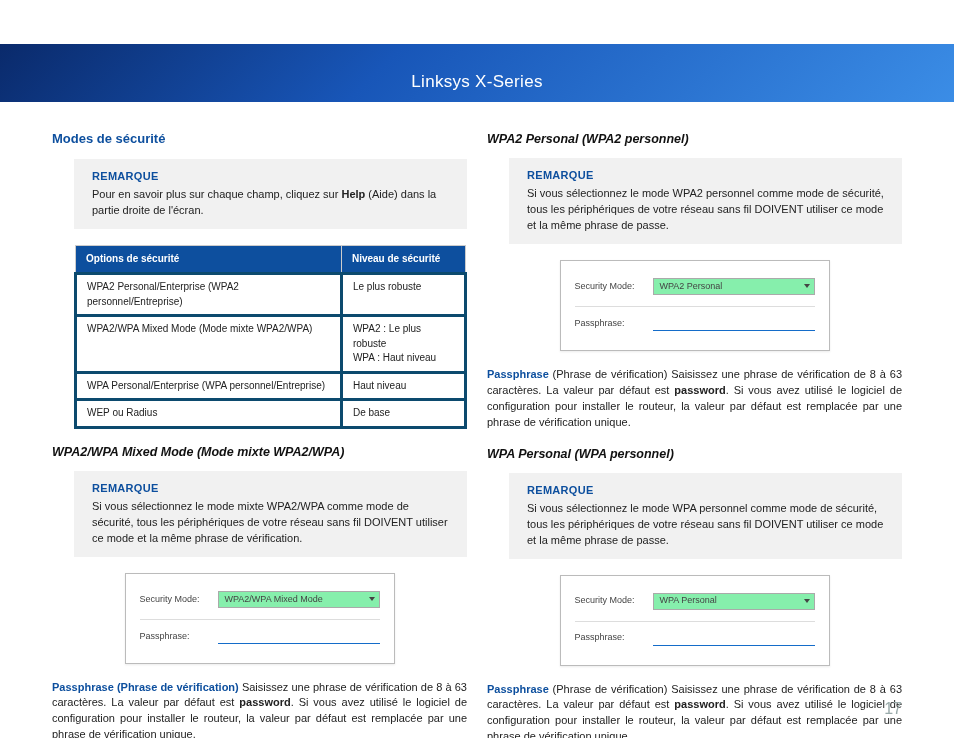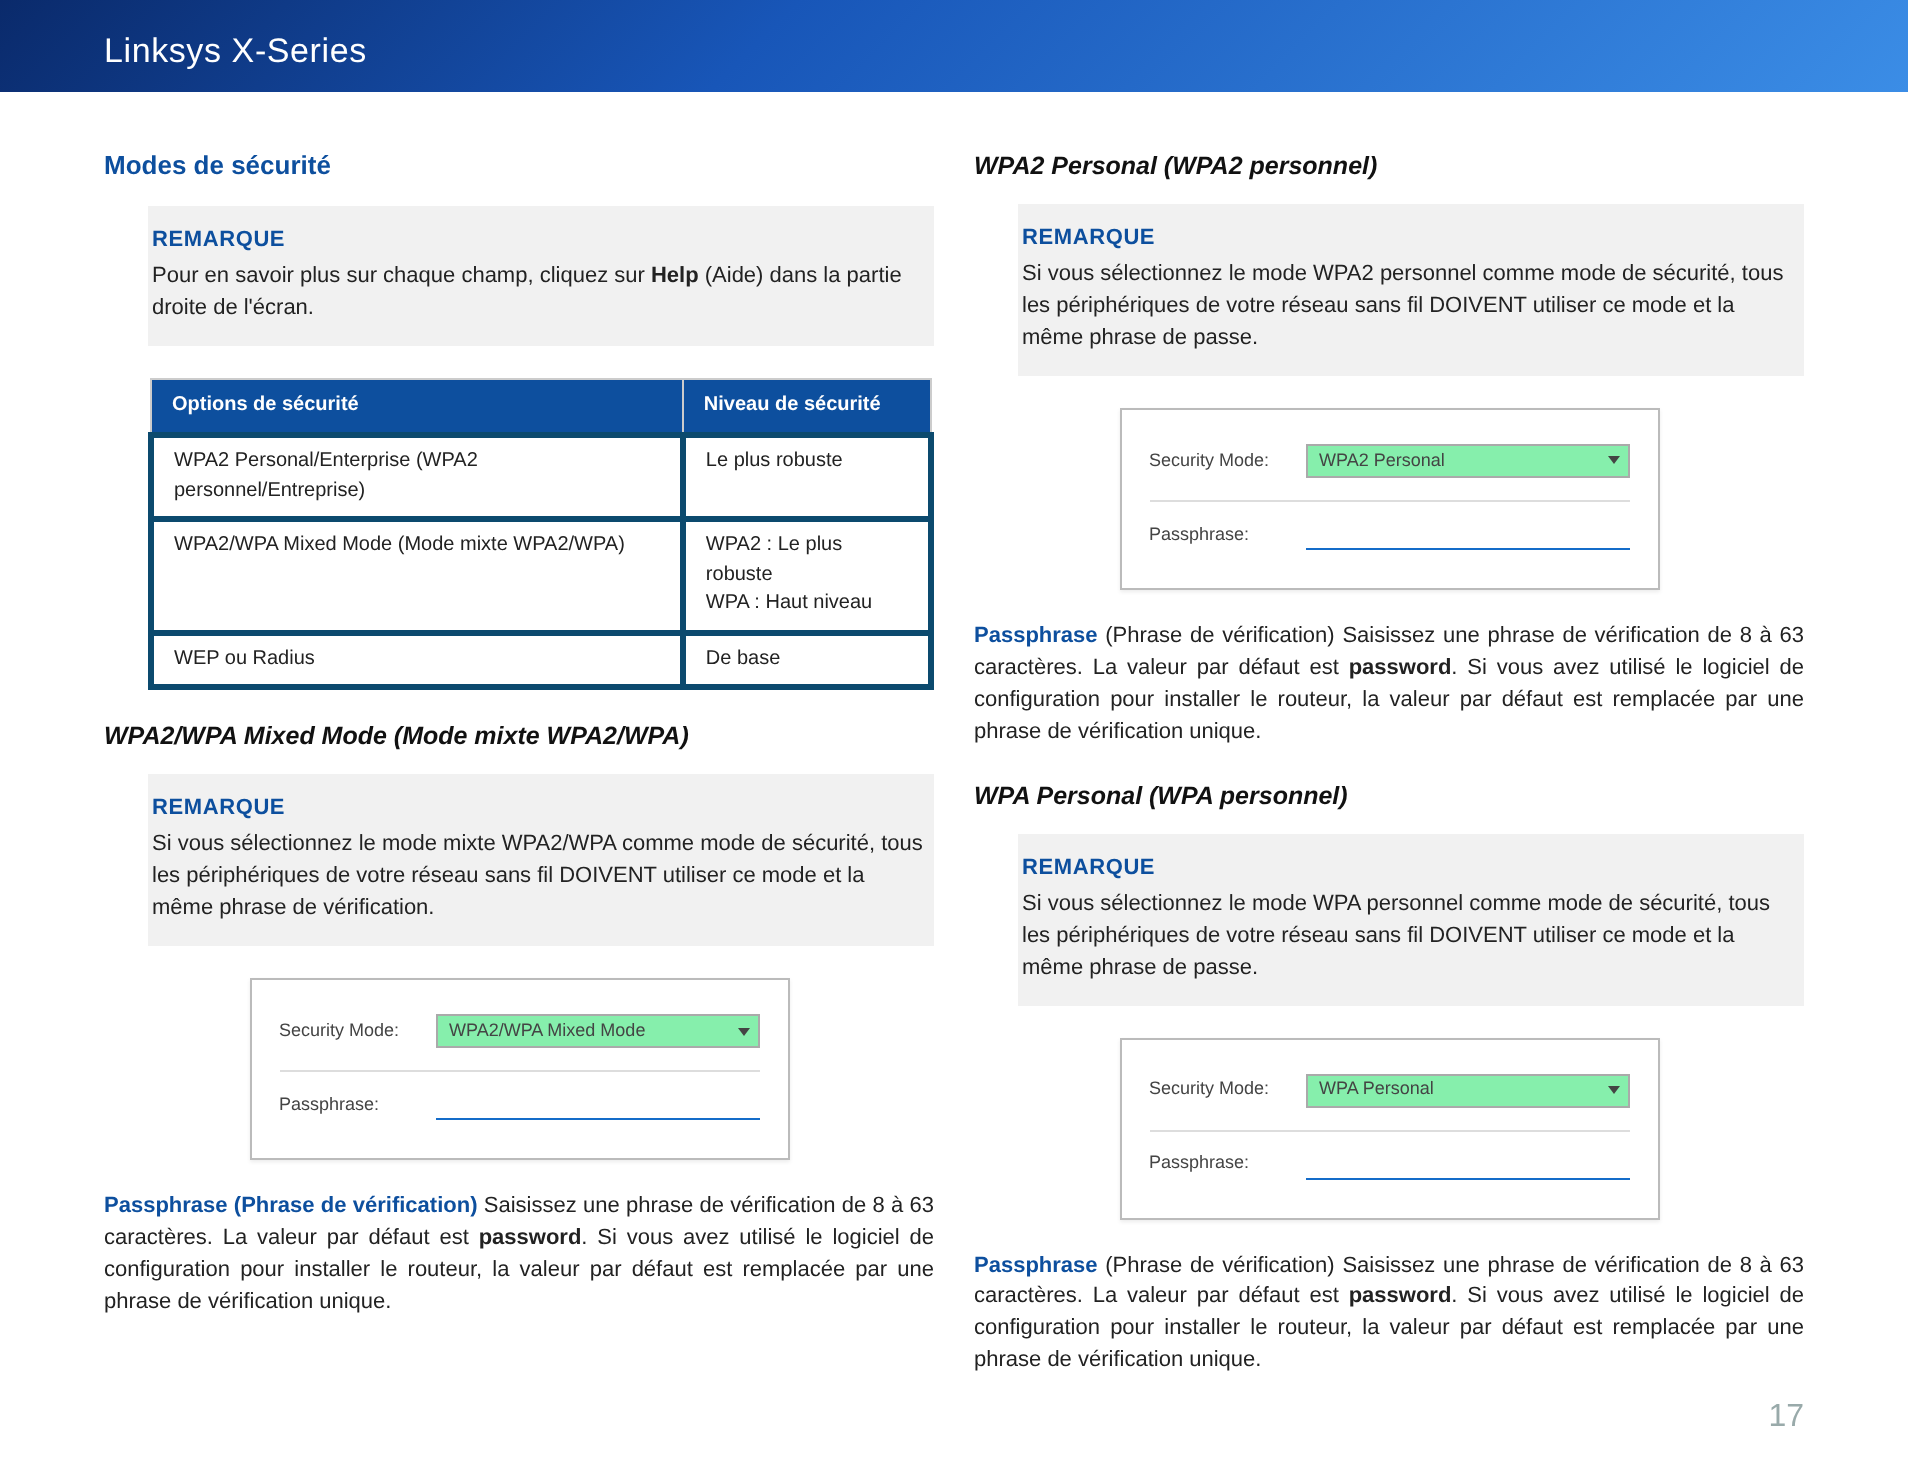--- a/index.html
+++ b/index.html
@@ -5,43 +5,44 @@
   * { box-sizing: border-box; margin: 0; padding: 0; }
   body {
     font-family: "Myriad Pro", "Segoe UI", Arial, sans-serif;
     background: #fff;
     width: 954px;
     height: 738px;
     overflow: hidden;
     position: relative;
   }
   .header {
-    height: 46px;
+    height: 58px;
     background: linear-gradient(135deg, #0a2a6b 0%, #1856b8 40%, #3b8de6 100%);
     color: #fff;
     display: flex;
-    justify-content: space-between;
+    justify-content: center;
     align-items: flex-end;
     padding: 0 52px 10px 52px;
     font-size: 17px;
     font-weight: 300;
+    margin-top: 44px;
   }
   .header-left { letter-spacing: .3px; }
   .header-right { font-weight: 300; }
   .page {
     padding: 28px 52px 0 52px;
     display: flex;
     gap: 20px;
   }
   .col { flex: 1; font-size: 11px; color: #222; line-height: 1.45; }
   .h-blue { color: #0d4f9e; font-weight: 700; font-size: 13px; margin-bottom: 10px; }
   .h-italic { font-style: italic; font-weight: 700; font-size: 12.5px; margin: 14px 0 10px 0; color: #111; }
   .note-box {
     background: #f1f1f1;
-    padding: 10px 2px;
+    padding: 10px 18px;
     margin: 0 0 16px 22px;
     font-size: 11px;
   }
   .note-title { color: #0d4f9e; font-weight: 700; font-size: 11px; letter-spacing: .3px; margin-bottom: 2px; }
   table.sec {
     border-collapse: collapse;
     width: calc(100% - 22px);
     margin-left: 22px;
     font-size: 10px;
     margin-bottom: 6px;
@@ -130,20 +131,24 @@
           <td>Le plus robuste</td>
         </tr>
         <tr>
           <td>WPA2/WPA Mixed Mode (Mode mixte WPA2/WPA)</td>
           <td>
             <span>WPA2 : Le plus robuste</span><br>
             <span>WPA : Haut niveau</span>
           </td>
         </tr>
         <tr>
+          <td>WPA Personal/Enterprise (WPA personnel/Entreprise)</td>
+          <td>Haut niveau</td>
+        </tr>
+        <tr>
           <td>WEP ou Radius</td>
           <td>De base</td>
         </tr>
       </tbody>
     </table>
 
     <div class="h-italic">WPA2/WPA Mixed Mode (Mode mixte WPA2/WPA)</div>
 
     <div class="note-box">
       <div class="note-title">REMARQUE</div>

